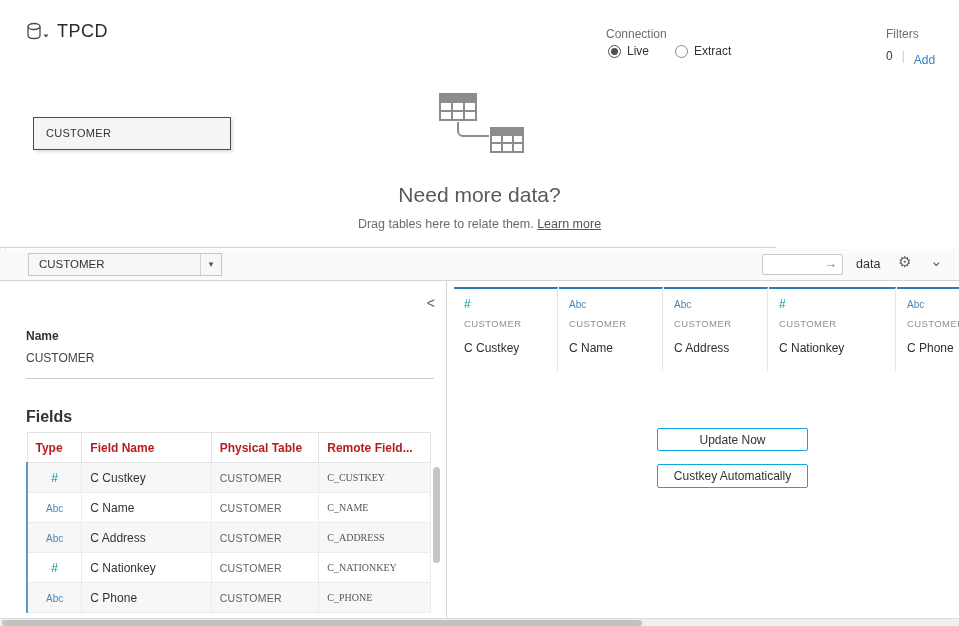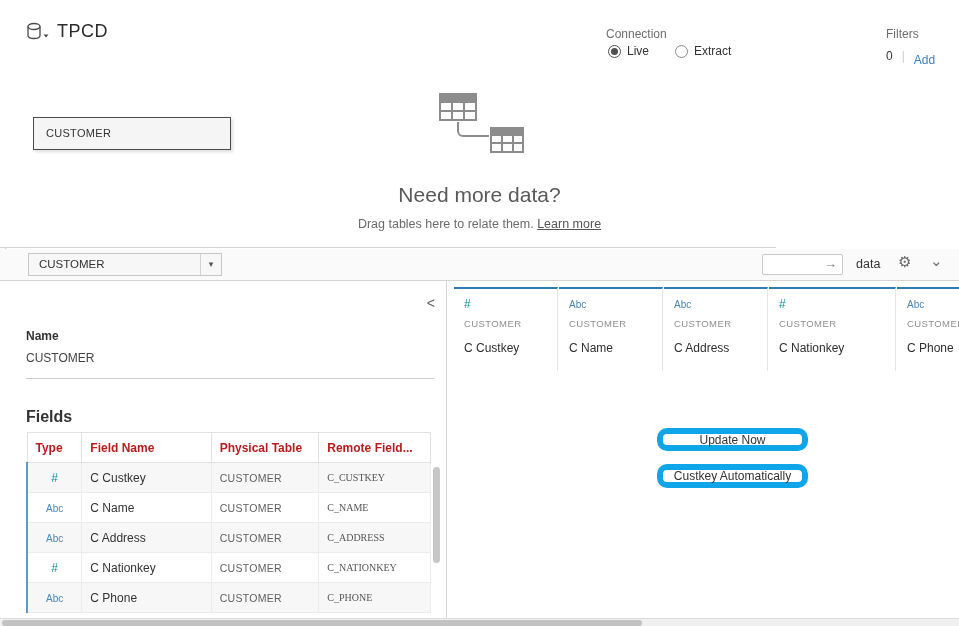--- a/index.html
+++ b/index.html
@@ -93,21 +93,21 @@
   .data-grid-panel { position:absolute; left:447px; top:281px; width:512px; height:337px;
     background:#fff; overflow:hidden; }
   .grid-cols { position:absolute; left:7px; top:6px; display:flex; }
   .grid-col { border-top:2px solid #2d7bb2; border-right:1px solid #e4e4e4;
     background:#fff; padding:8px 10px 12px 10px; height:84px; margin-right:1px; cursor:pointer; }
   .gc-1,.gc-2,.gc-3 { width:104px; } .gc-4 { width:127px; } .gc-5 { width:120px; }
   .grid-col .col-table { font-size:9.5px; color:#8f8f8f; margin-top:7px; letter-spacing:.4px; }
   .grid-col .col-field { font-size:12px; color:#2f2f2f; margin-top:12px; }
 
   .update-btn { position:absolute; left:210px; width:151px; background:#fff;
-    border:6px solid #0ea5e9; border-radius:10px; font-size:12px; color:#333;
+    border:1px solid #0ea5e9; border-radius:2px; font-size:12px; color:#333;
     display:flex; align-items:center; justify-content:center;
     font-family:"Liberation Sans", sans-serif; cursor:pointer; }
   .update-now { top:147px; height:23px; }
   .update-auto { top:183px; height:24px; }
 
   
   .h-scrollbar { position:absolute; left:0; top:618px; width:959px; height:8px;
     background:#f0f0f0; border-top:1px solid #dcdcdc; }
   .h-thumb { position:absolute; left:2px; top:1px; width:640px; height:6px;
     background:#c2c2c2; border-radius:3px; cursor:grab; }

